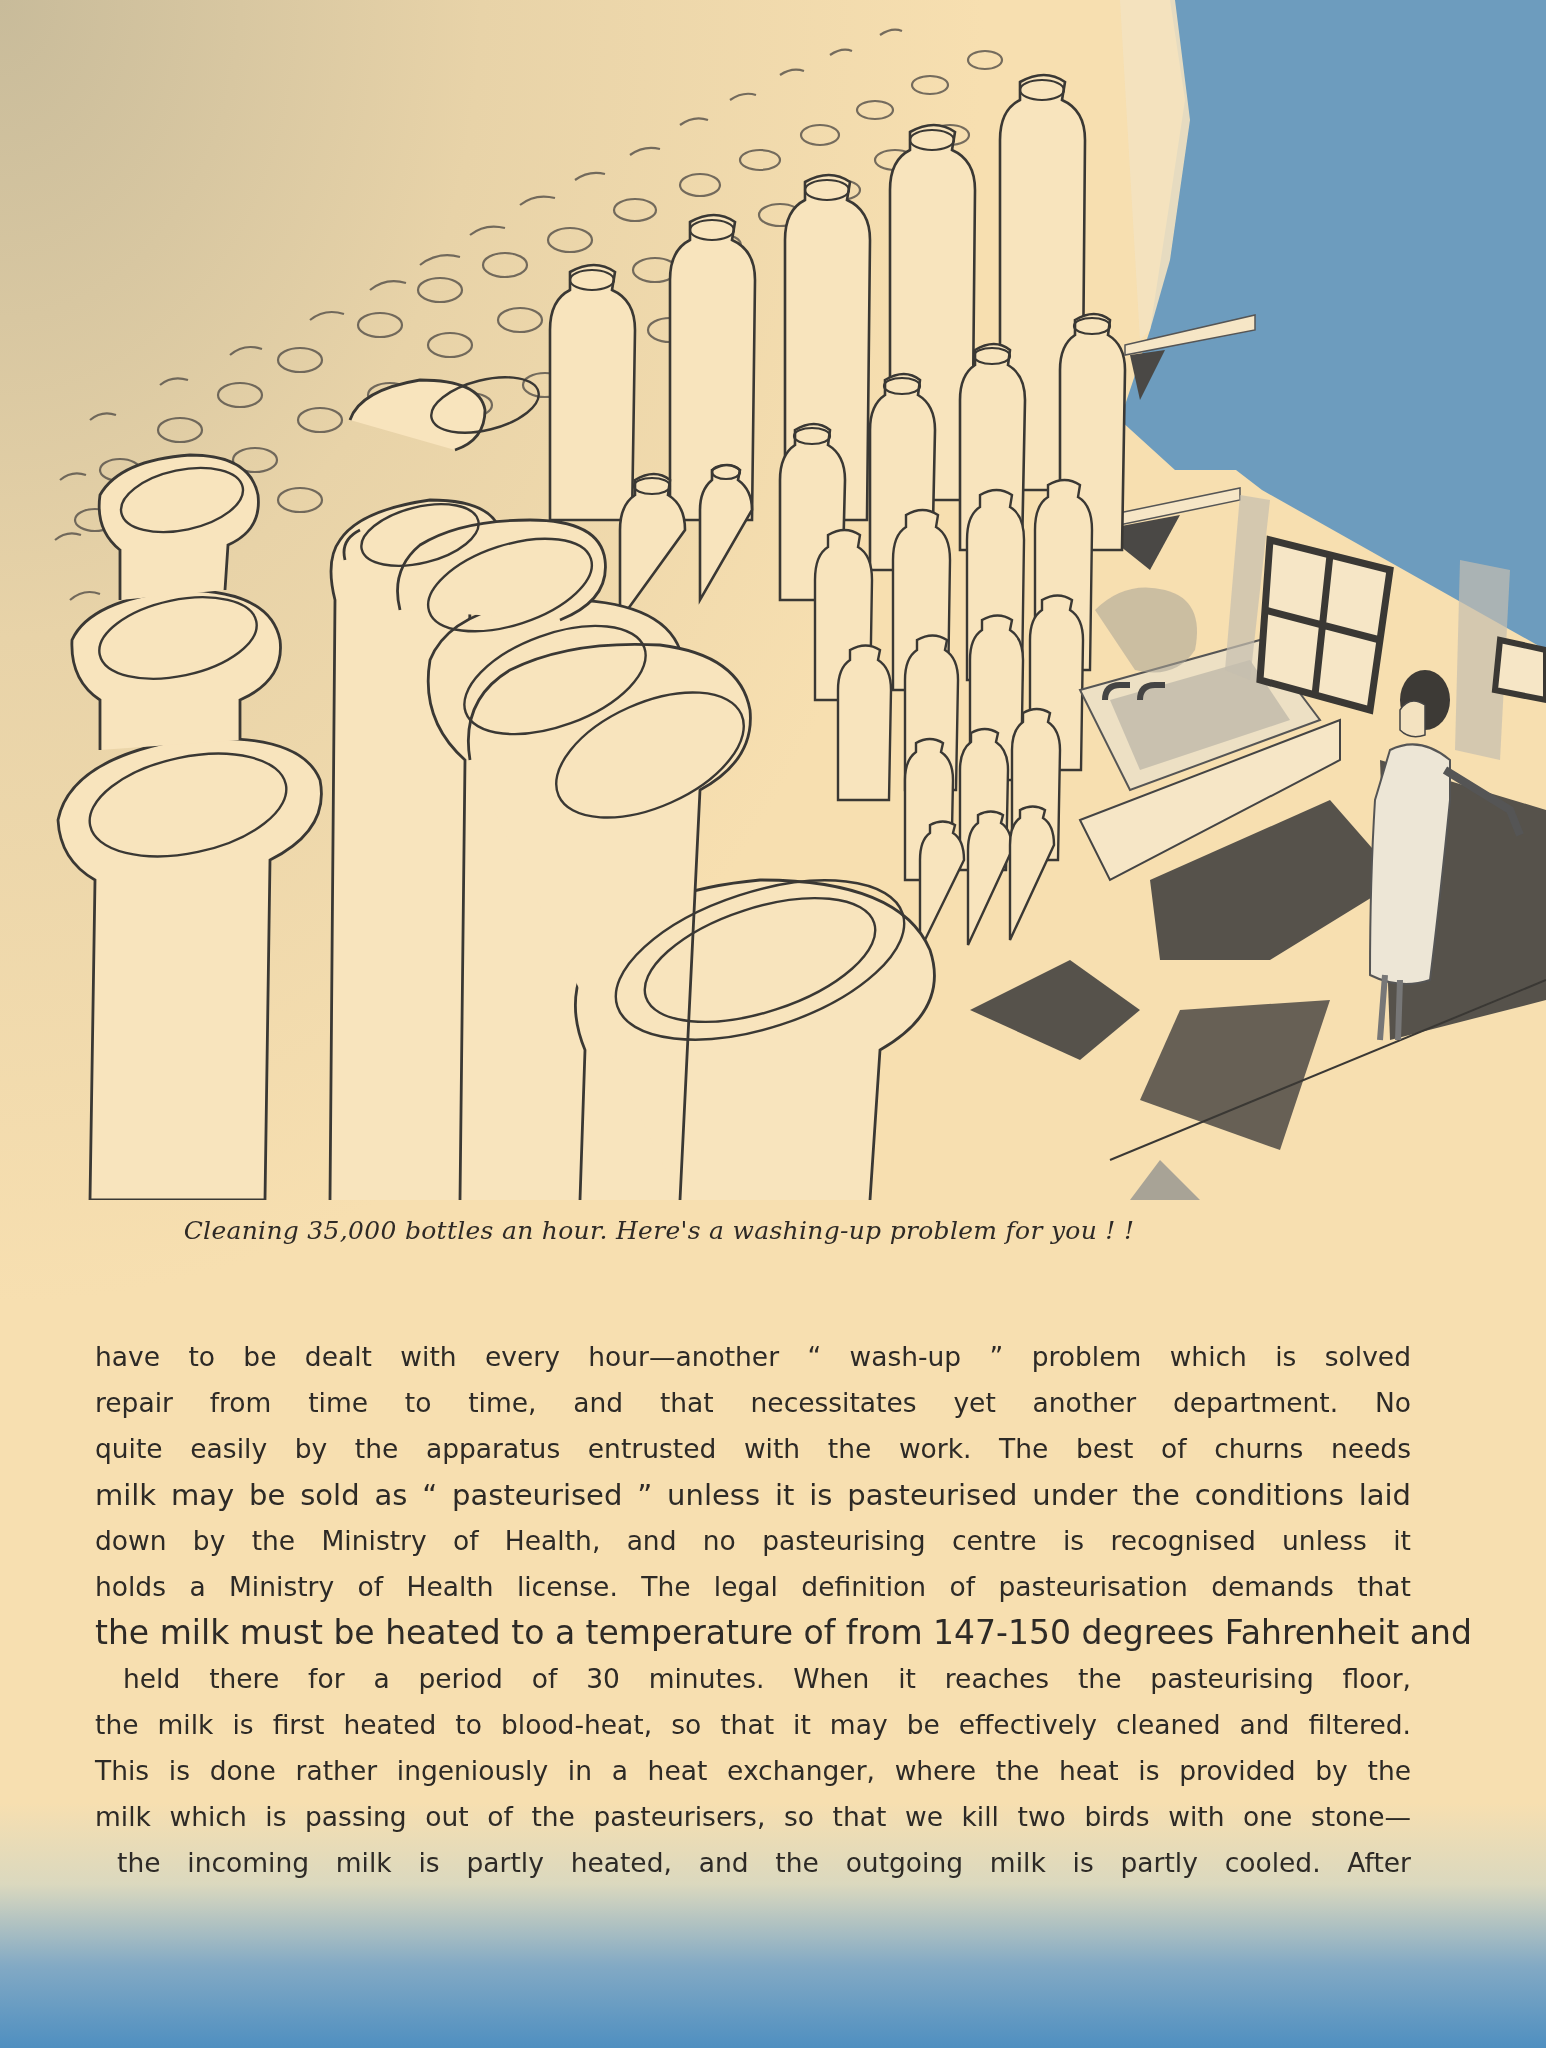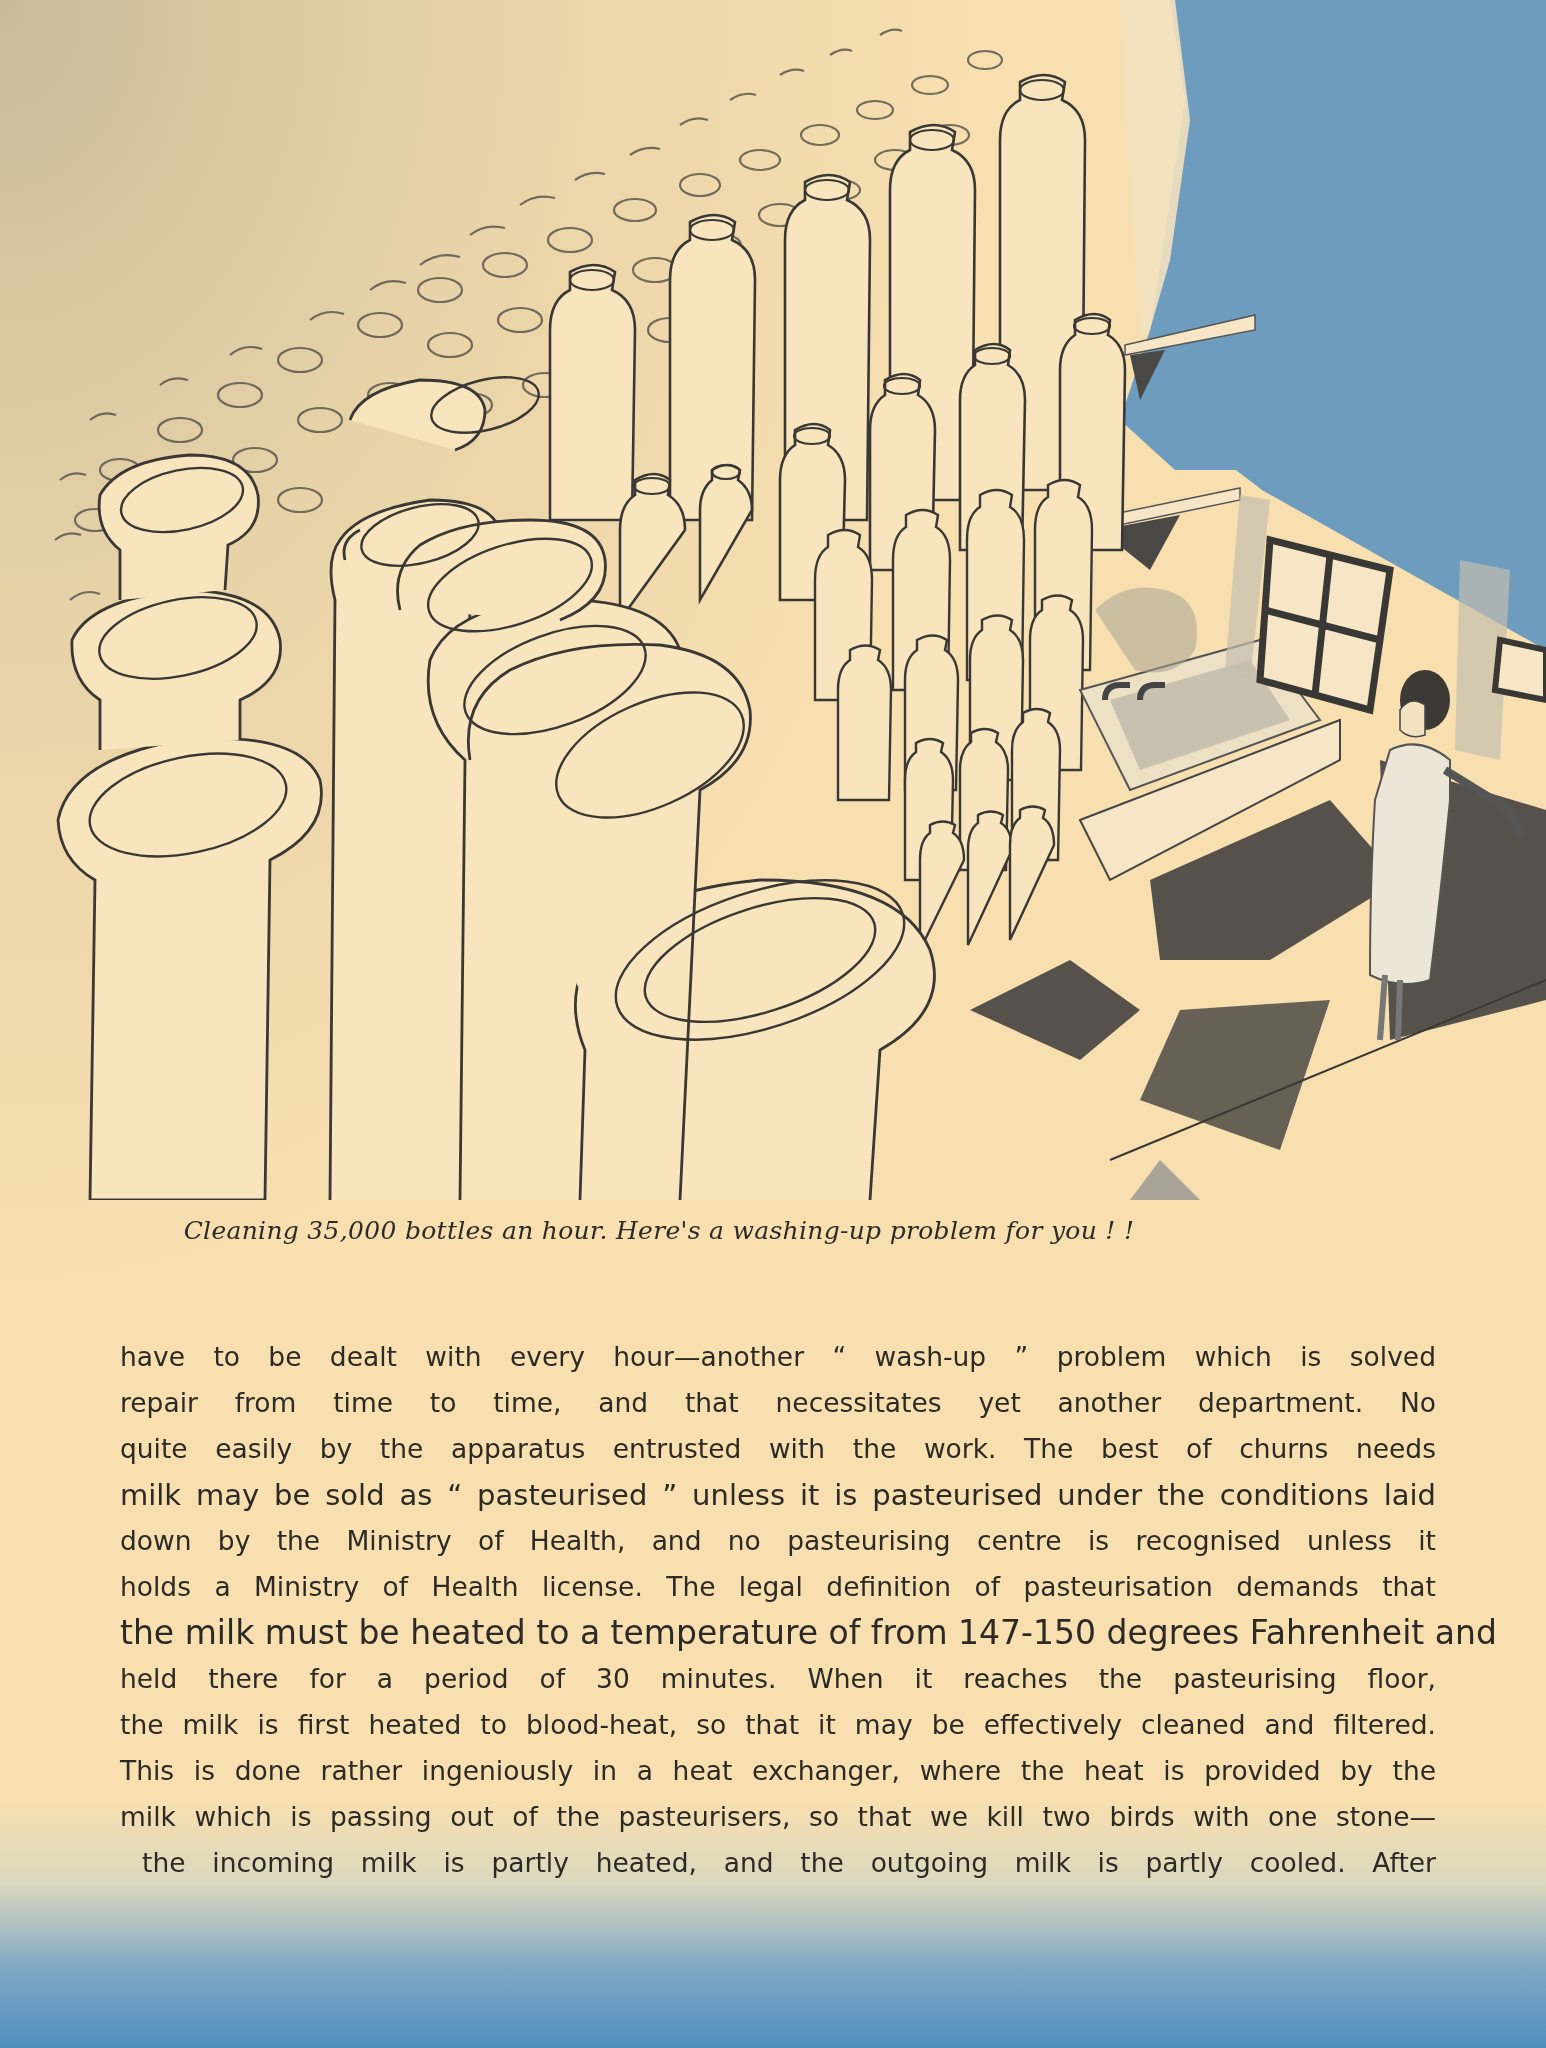--- a/index.html
+++ b/index.html
@@ -15,21 +15,21 @@
       radial-gradient(ellipse at 0% 0%, #c8bb9a 0%, #e8d3a8 22%, rgba(247,223,176,0) 45%),
       #f7dfb0;
   }
   .illustration { position:absolute; left:0; top:0; width:1546px; height:1200px; }
   .caption {
     position:absolute; left:0; top:1216px; width:1318px; text-align:center;
     font-family:"DejaVu Serif", serif; font-style:italic;
     font-size:25px; color:#2e2a26; letter-spacing:0.3px;
   }
   .body-text {
-    position:absolute; left:120px; top:1334px; width:1316px;
+    position:absolute; left:95px; top:1334px; width:1316px;
     font-family:"DejaVu Sans", sans-serif;
     font-size:26.5px; line-height:46px; color:#2d2a26;
   }
   .body-text .line {
     display:block; text-align:justify; text-align-last:justify;
     white-space:nowrap; height:46px;
   }
 </style>
 </head>
 <body>
@@ -203,19 +203,19 @@
   <div class="caption">Cleaning 35,000 bottles an hour.  Here's a washing-up problem for you ! !</div>
 
   <div class="body-text">
     <div class="line" style="white-space: nowrap; font-size: 26.5px;">have to be dealt with every hour—another “ wash-up ” problem which is solved</div>
     <div class="line" style="white-space: nowrap; font-size: 26.5px;">repair from time to time, and that necessitates yet another department.        No</div>
     <div class="line" style="white-space: nowrap; font-size: 26.5px;">quite easily by the apparatus entrusted with the work.  The best of churns needs</div>
     <div class="line" style="white-space: nowrap; font-size: 29px;">milk may be sold as “ pasteurised ” unless it is pasteurised under the conditions laid</div>
     <div class="line" style="white-space: nowrap; font-size: 26.5px;">down by the Ministry of Health, and no pasteurising centre is recognised unless it</div>
     <div class="line" style="white-space: nowrap; font-size: 26.5px;">holds a Ministry of Health license.  The legal definition of pasteurisation demands that</div>
     <div class="line" style="white-space: nowrap; font-size: 33px;">the milk must be heated to a temperature of from 147-150 degrees Fahrenheit and</div>
-    <div class="line" style="white-space: nowrap; font-size: 26.5px;">held there for a period of 30 minutes.        When it reaches the pasteurising floor,</div>
+    <div class="line" style="white-space: nowrap; font-size: 26.5px; margin-left: 28px;">held there for a period of 30 minutes.        When it reaches the pasteurising floor,</div>
     <div class="line" style="white-space: nowrap; font-size: 26.5px;">the milk is first heated to blood-heat, so that it may be effectively cleaned and filtered.</div>
     <div class="line" style="white-space: nowrap; font-size: 26.5px;">This is done rather ingeniously in a heat exchanger, where the heat is provided by the</div>
     <div class="line" style="white-space: nowrap; font-size: 26.5px;">milk which is passing out of the pasteurisers, so that we kill two birds with one stone—</div>
     <div class="line" style="white-space: nowrap; font-size: 26.5px; margin-left: 22px;">the incoming milk is partly heated, and the outgoing milk is partly cooled.        After</div>
   </div>
 </div>
 
 </body></html>

